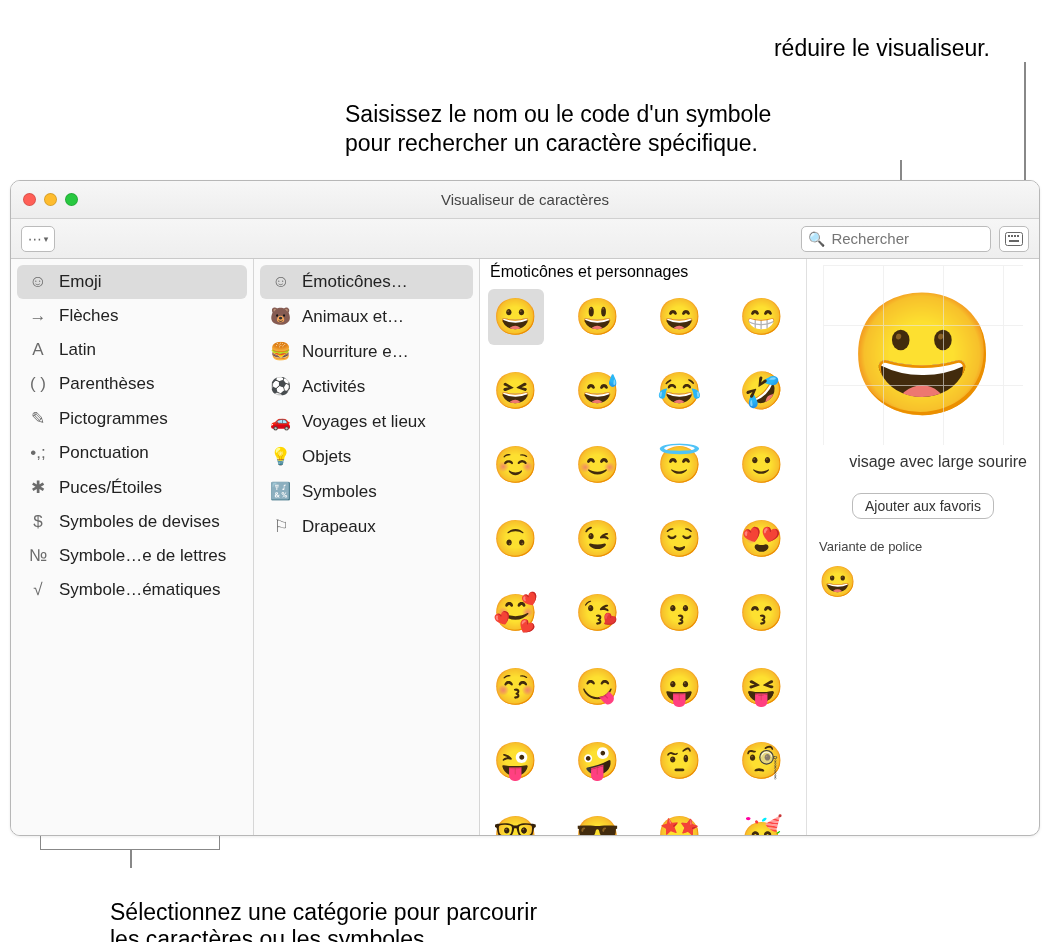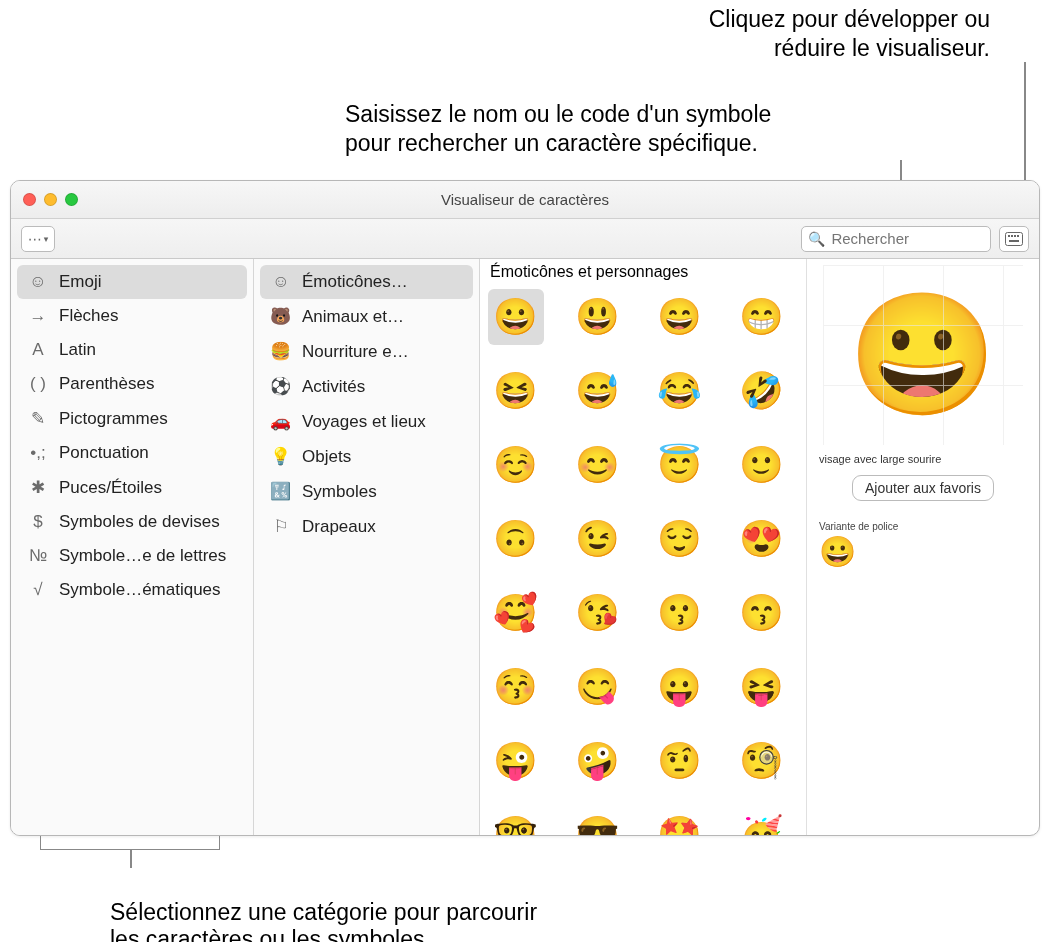--- a/index.html
+++ b/index.html
@@ -127,34 +127,34 @@
     position:relative; margin: -4px auto 8px auto;
   }
   .preview .big { font-size:120px; font-family:"Apple Color Emoji","Segoe UI Emoji","Noto Color Emoji",sans-serif;}
   .preview .gridbg {
     position:absolute; inset:0;
     background:
       linear-gradient(#e8e8e8 1px, transparent 1px) 0 0/100% 60px,
       linear-gradient(90deg,#e8e8e8 1px, transparent 1px) 0 0/60px 100%;
     opacity:0.6;
   }
-  .char-name { text-align:left; font-size:11px; color:#333; margin-bottom:10px;}
+  .char-name { text-align:right; font-size:16px; color:#333; margin-bottom:22px;}
   .fav-btn {
     display:block; margin:0 auto 20px auto;
     border:1px solid #bbb; border-radius:9px; background:#fff;
     padding:4px 12px; font-size:14px; color:#333;
   }
-  .section-label { font-size:10px; color:#444; margin-bottom:2px;}
+  .section-label { font-size:13px; color:#444; margin-bottom:10px;}
   .variant { font-size:30px; font-family:"Apple Color Emoji","Segoe UI Emoji","Noto Color Emoji",sans-serif;}
 </style>
 </head>
 <body>
 
 <div class="callout" style="left:540px; top:5px; width:450px;">
-  <span>Cliquez pour développer ou</span><br>
+  <br>
   <span>réduire le visualiseur.</span>
 </div>
 <div class="callout" style="left:345px; top:100px; width:600px; text-align:left;">
   <span>Saisissez le nom ou le code d'un symbole</span><br>
   <span>pour rechercher un caractère spécifique.</span>
 </div>
 
 <div class="callout-line" style="left:900px; top:160px; width:1.5px; height:60px;"></div>
 <div class="callout-line" style="left:1024px; top:62px; width:1.5px; height:158px;"></div>
 

